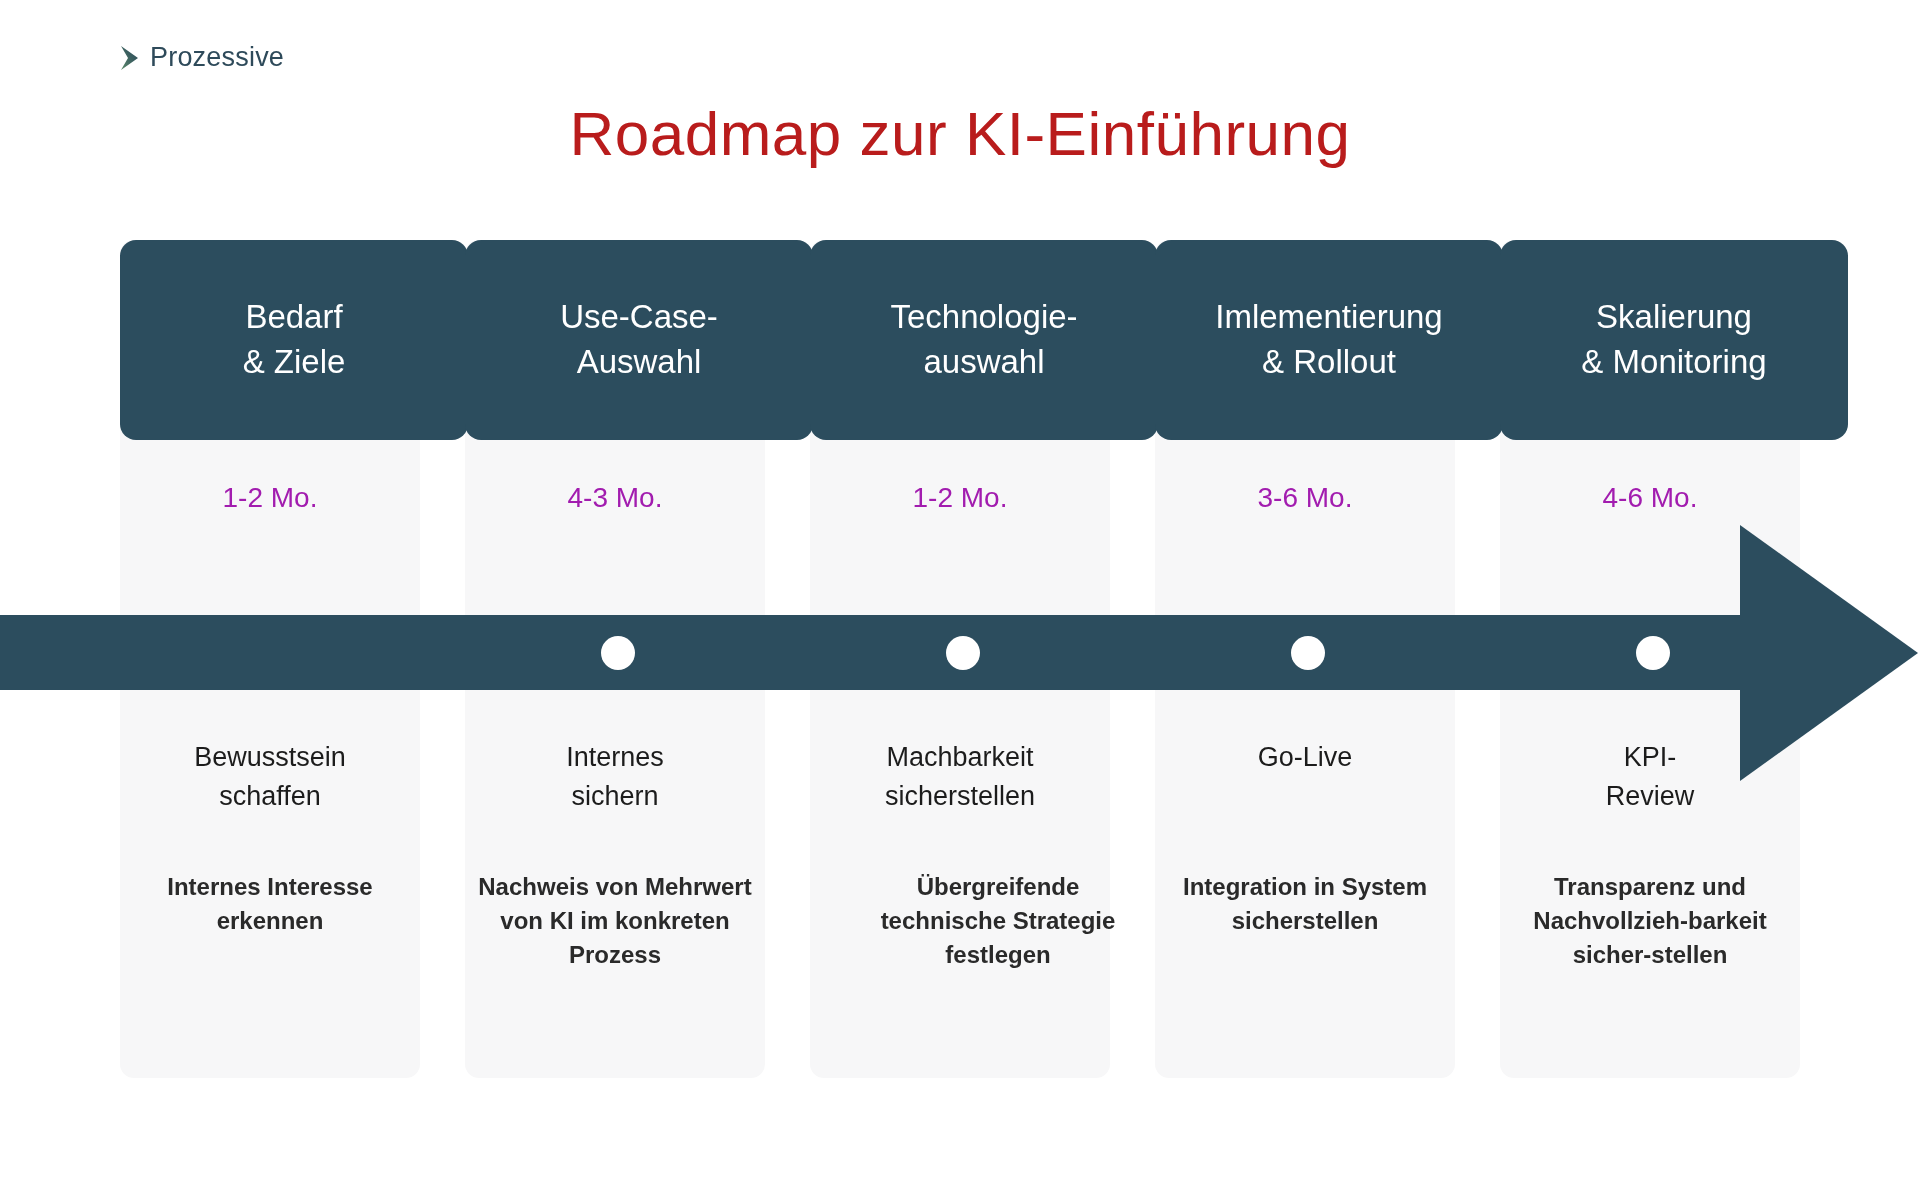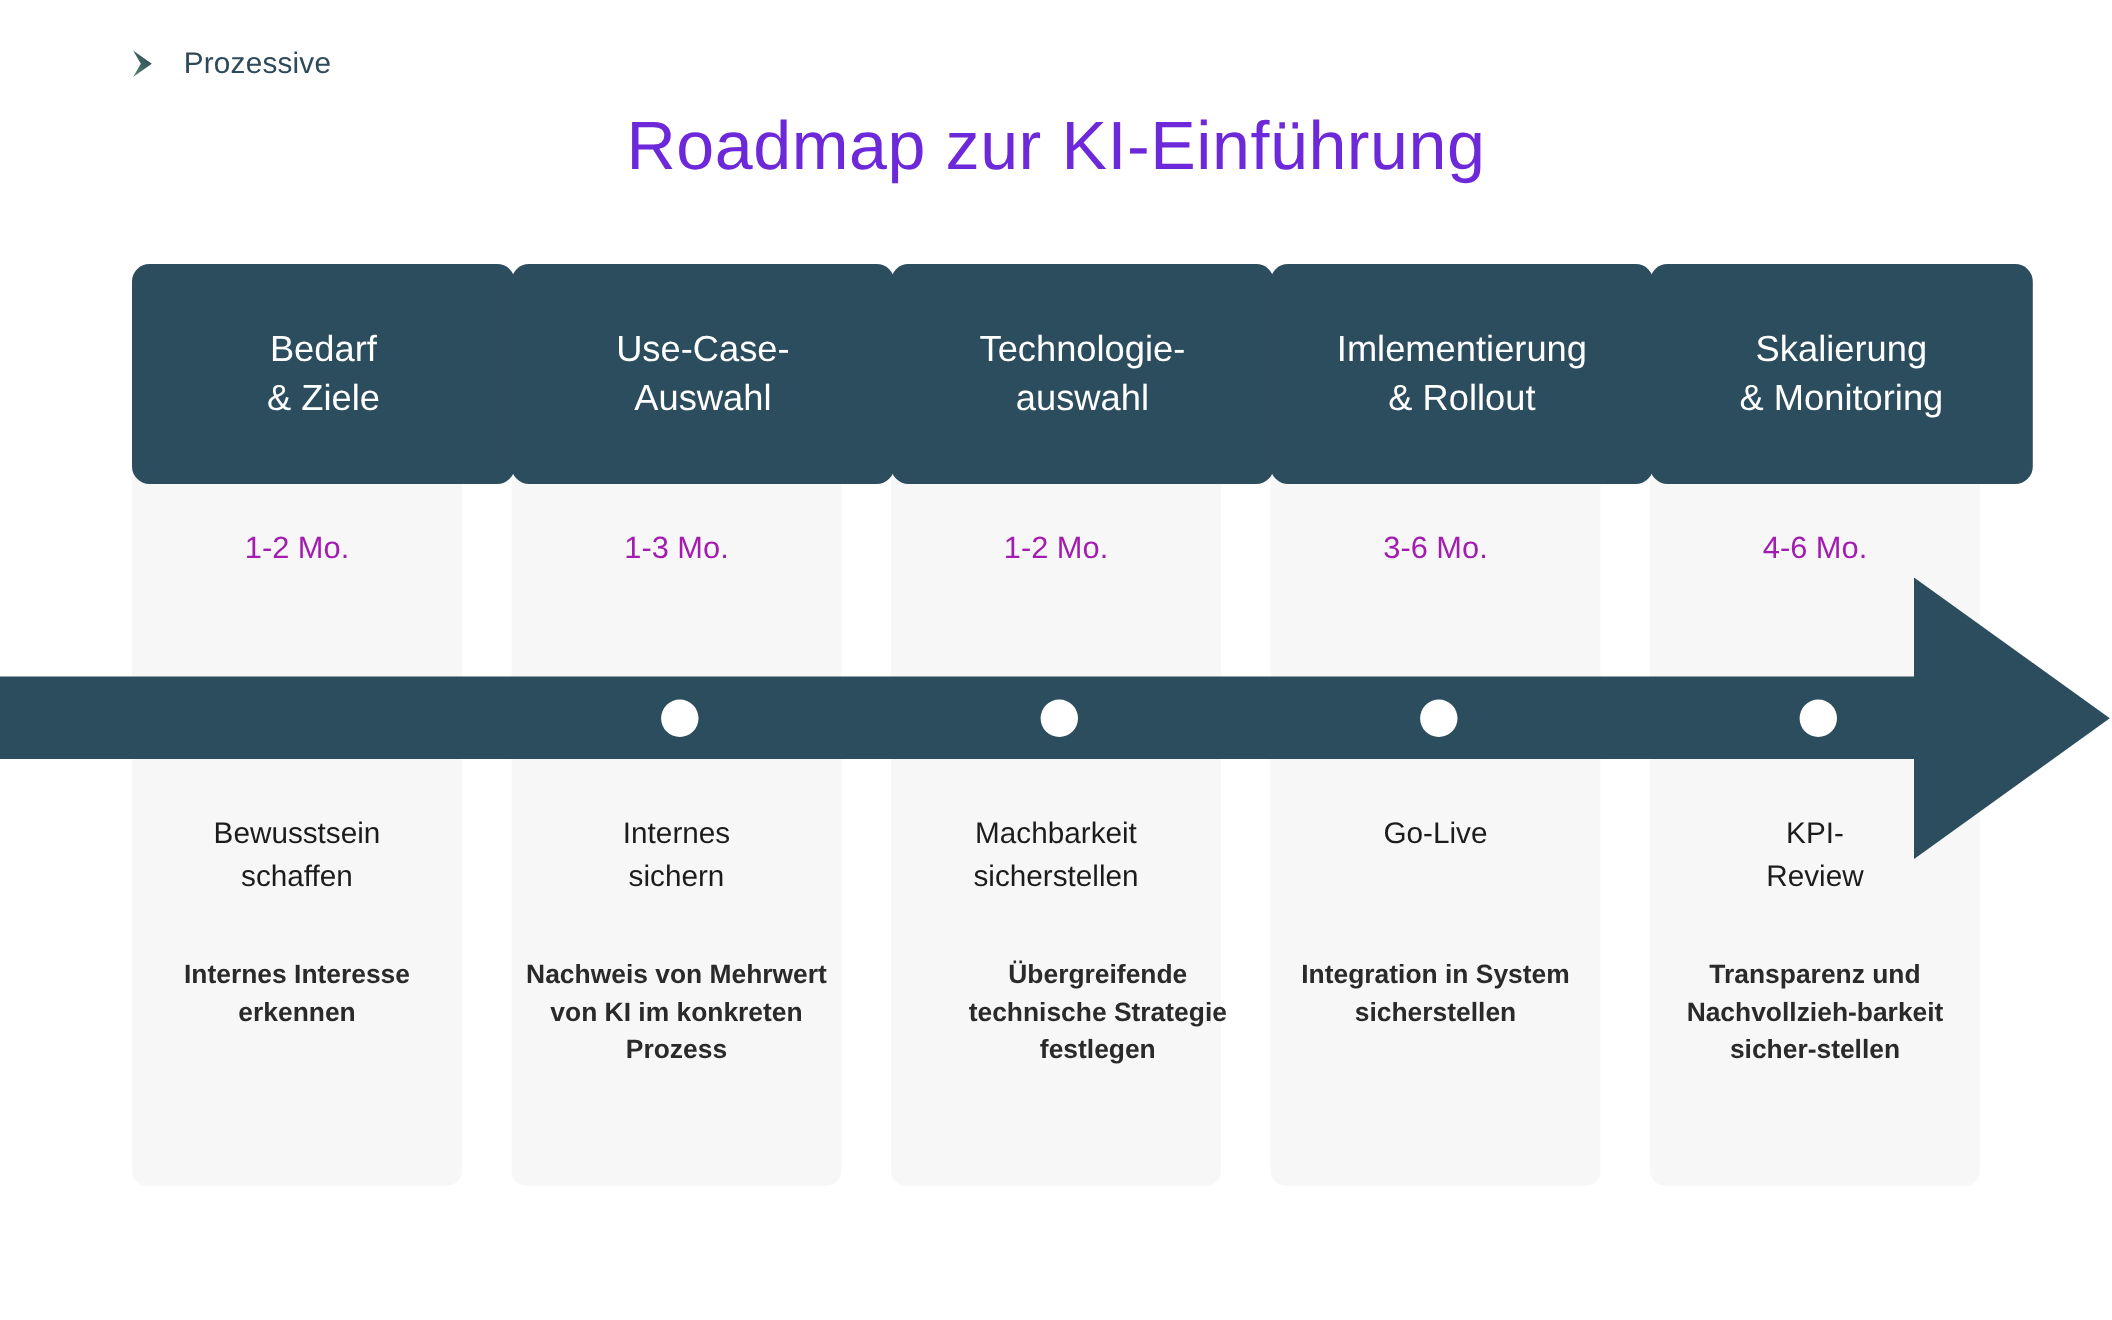--- a/index.html
+++ b/index.html
@@ -22,21 +22,21 @@
     background: #ffffff;
   }
 
   
   #logo {
     position: absolute;
     left: 118px;
     top: 42px;
     display: flex;
     align-items: center;
-    gap: 23px;
+    gap: 6px;
   }
   #logo .chev {
     width: 26px;
     height: 30px;
     display: block;
   }
   #logo .brand {
     font-size: 27px;
     letter-spacing: 0.2px;
     color: #2e4a5a;
@@ -46,21 +46,21 @@
 
   
   #title {
     position: absolute;
     left: 0;
     top: 98px;
     width: 1920px;
     text-align: center;
     font-size: 62px;
     font-weight: 400;
-    color: #6d28d9;
+    color: #b91c1c;
     letter-spacing: 0.5px;
     white-space: nowrap;
   }
 
   .light-panel {
     position: absolute;
     top: 240px;
     width: 300px;
     height: 838px;
     background: #f7f7f8;
@@ -197,21 +197,21 @@
     </div>
   </div>
   <div class="phase-card" style="left:1500px">
     <div>
       <div>Skalierung</div>
       <div>&amp; Monitoring</div>
     </div>
   </div>
 
   <div class="duration" style="left:120px">1-2 Mo.</div>
-  <div class="duration" style="left:465px">1-3 Mo.</div>
+  <div class="duration" style="left:465px">4-3 Mo.</div>
   <div class="duration" style="left:810px">1-2 Mo.</div>
   <div class="duration" style="left:1155px">3-6 Mo.</div>
   <div class="duration" style="left:1500px">4-6 Mo.</div>
 
   <div id="arrow-bar"></div>
   <svg id="arrow-head" viewBox="0 0 178 256">
     <polygon points="0,0 178,128 0,256" fill="#2c4d5e"></polygon>
   </svg>
 
   <div class="node-dot" style="left:601px"></div>

